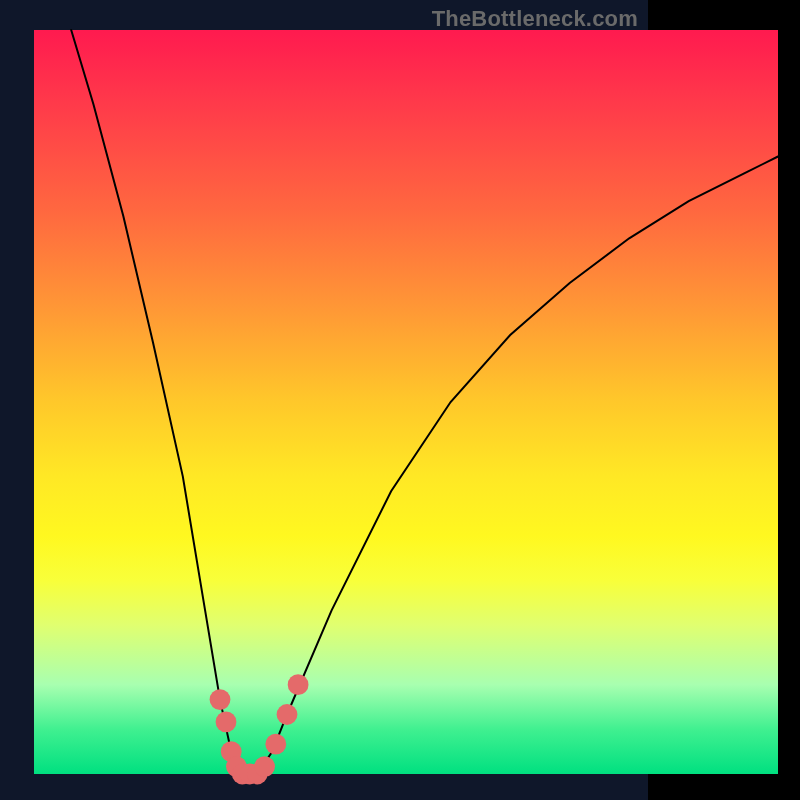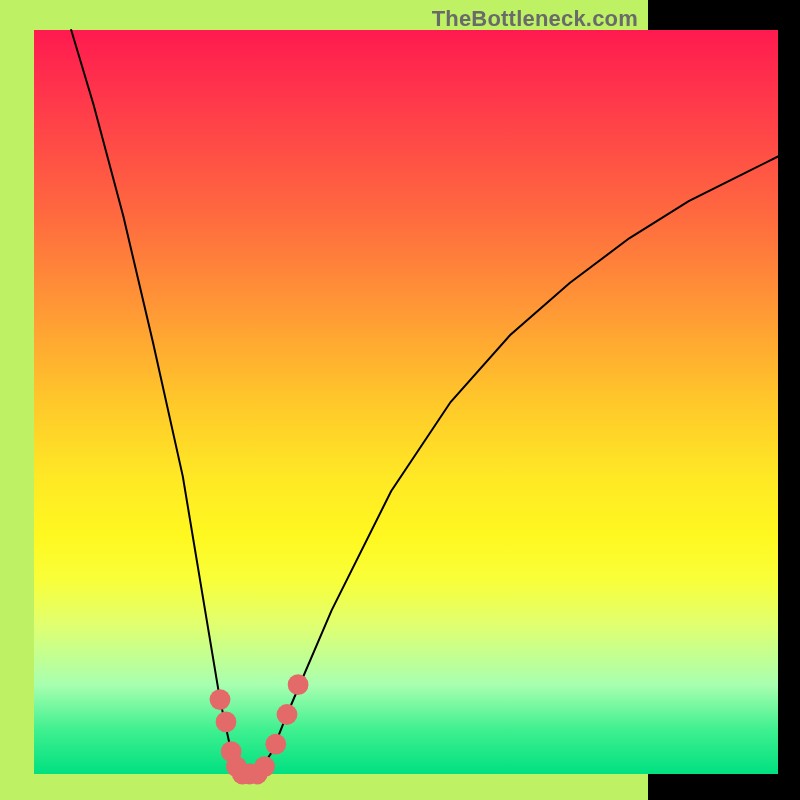--- a/index.html
+++ b/index.html
@@ -9,21 +9,21 @@
     height: 800px;
     background: #000;
     overflow: hidden;
     font-family: Arial, Helvetica, sans-serif;
   }
   .frame {
     position: absolute;
     left: 0; top: 0;
     width: 648px;
     height: 800px;
-    background: #bef264;
+    background: #0f172a;
   }
   .plot {
     position: absolute;
     background: linear-gradient(to bottom,
       #ff1a4f 0%,
       #ff3a4a 10%,
       #ff6a3f 25%,
       #ff9a35 38%,
       #ffc82a 50%,
       #ffe825 60%,

